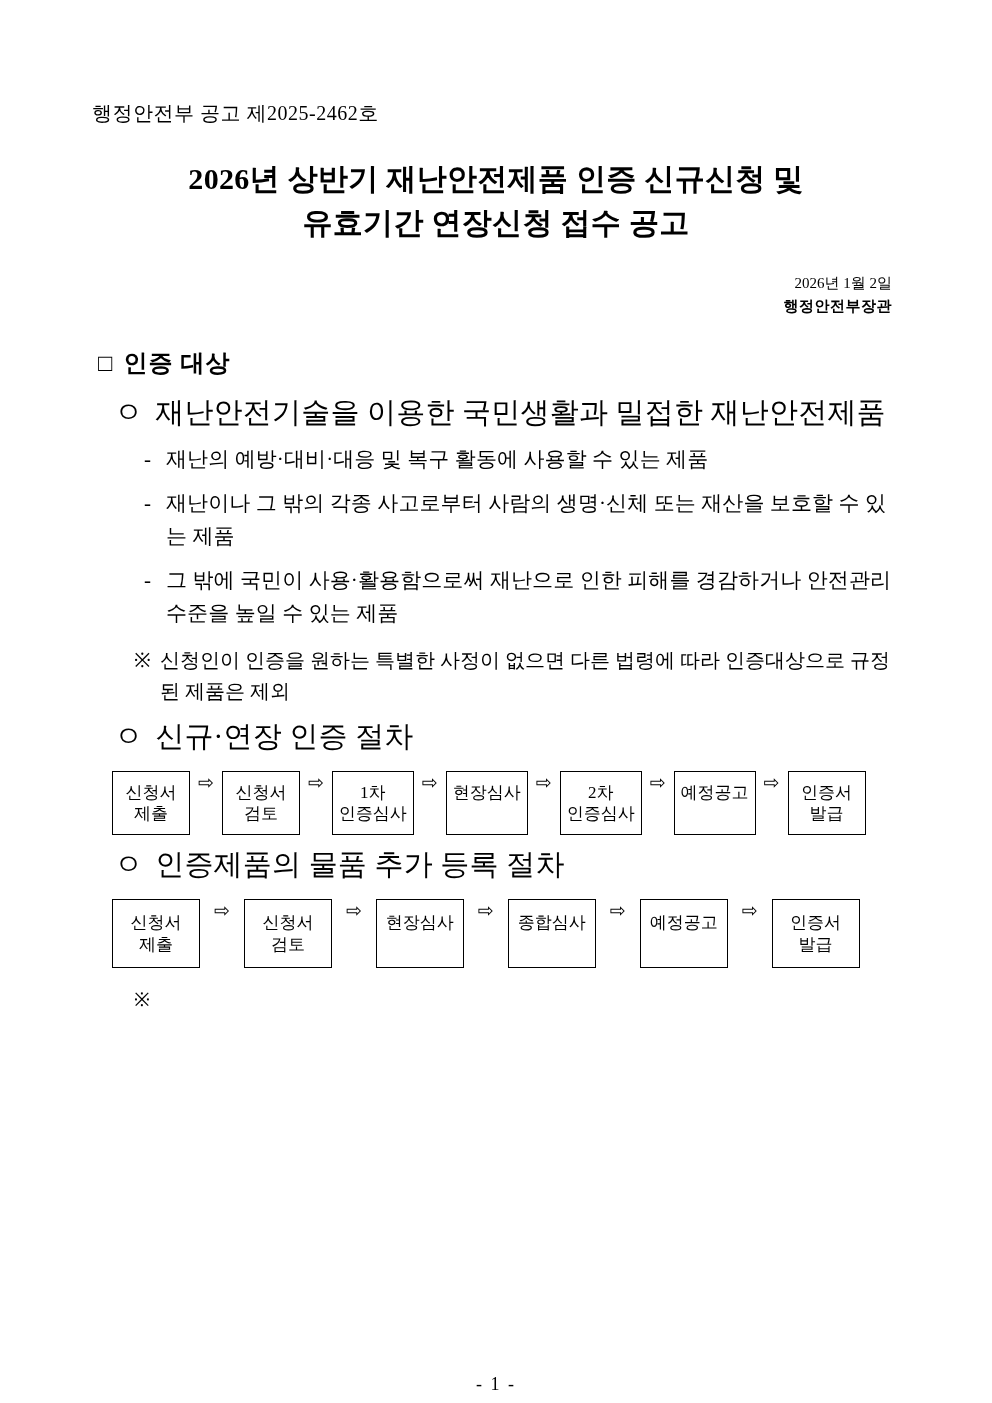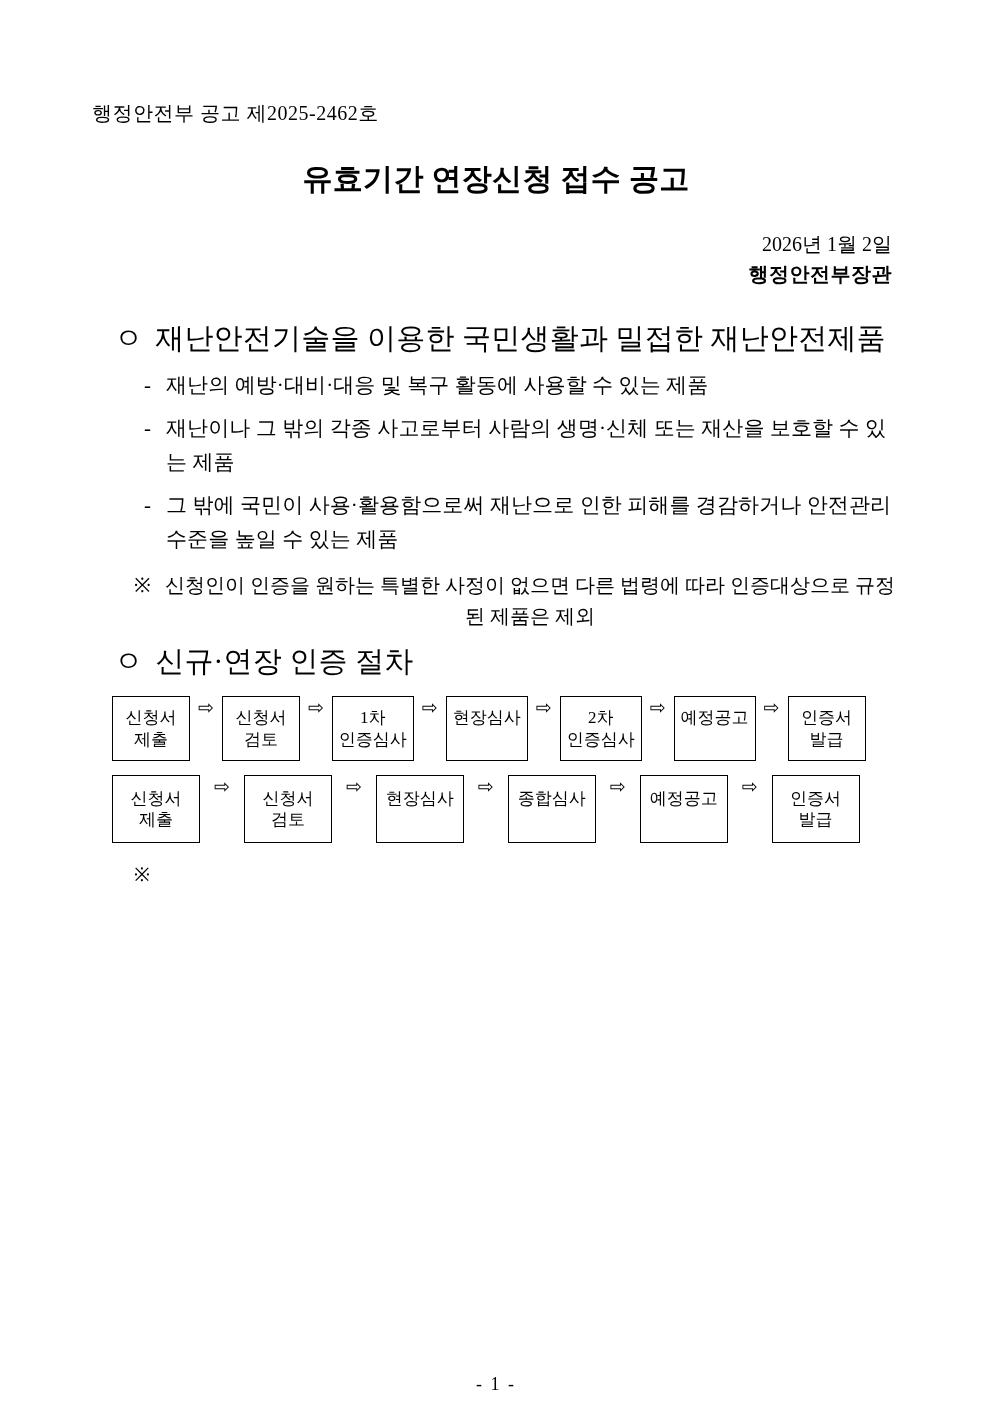--- a/index.html
+++ b/index.html
@@ -45,21 +45,21 @@
     text-justify: inter-ideograph;
     letter-spacing: 0.1px;
     margin-bottom: 22px;
   }
   .intro .indent {
     display: inline-block;
     width: 22px;
   }
   .date-block {
     text-align: right;
-    font-size: 20px;
+    font-size: 15px;
     line-height: 1.5;
     margin-right: 8px;
     margin-bottom: 30px;
   }
   .date-block .issuer {
     font-weight: bold;
     letter-spacing: 0.5px;
   }
   .section-head {
     font-size: 24px;
@@ -98,21 +98,20 @@
     margin: 14px 0 6px 42px;
     line-height: 1.55;
     display: flex;
   }
   .note .mark {
     width: 26px;
     flex: 0 0 26px;
   }
   .note .txt {
     flex: 1;
-    text-align: center;
   }
   .flow {
     display: flex;
     margin: 14px 0 10px 20px;
   }
   .flow-box {
     border: 1px solid #000000;
     font-size: 17px;
     line-height: 1.25;
     text-align: center;
@@ -155,29 +154,33 @@
   }
 </style>
 </head>
 <body>
 
 <div class="page">
 
   <div class="doc-number">행정안전부 공고 제2025-2462호</div>
 
   <div class="doc-title">
+    <span class="line">2026년 상반기 재난안전제품 인증 신규신청 및</span>
     <span class="line">유효기간 연장신청 접수 공고</span>
   </div>
 
 
   <div class="date-block">
     <div>2026년 1월 2일</div>
     <div class="issuer">행정안전부장관</div>
   </div>
 
+  <div class="section-head">
+    <span class="box">□</span><span>인증 대상</span>
+  </div>
 
   <div class="lvl1">
     <span class="mark">ㅇ</span><span>재난안전기술을 이용한 국민생활과 밀접한 재난안전제품</span>
   </div>
 
   <div class="lvl2">
     <span class="mark">-</span>
     <span class="txt">재난의 예방·대비·대응 및 복구 활동에 사용할 수 있는 제품</span>
   </div>
   <div class="lvl2">
@@ -227,20 +230,23 @@
     <div class="flow-box">
       <span class="l">예정공고</span>
     </div>
     <span class="arrow">⇨</span>
     <div class="flow-box">
       <span class="l">인증서</span>
       <span class="l">발급</span>
     </div>
   </div>
 
+  <div class="lvl1">
+    <span class="mark">ㅇ</span><span>인증제품의 물품 추가 등록 절차</span>
+  </div>
 
   <div class="flow second">
     <div class="flow-box">
       <span class="l">신청서</span>
       <span class="l">제출</span>
     </div>
     <span class="arrow">⇨</span>
     <div class="flow-box">
       <span class="l">신청서</span>
       <span class="l">검토</span>

